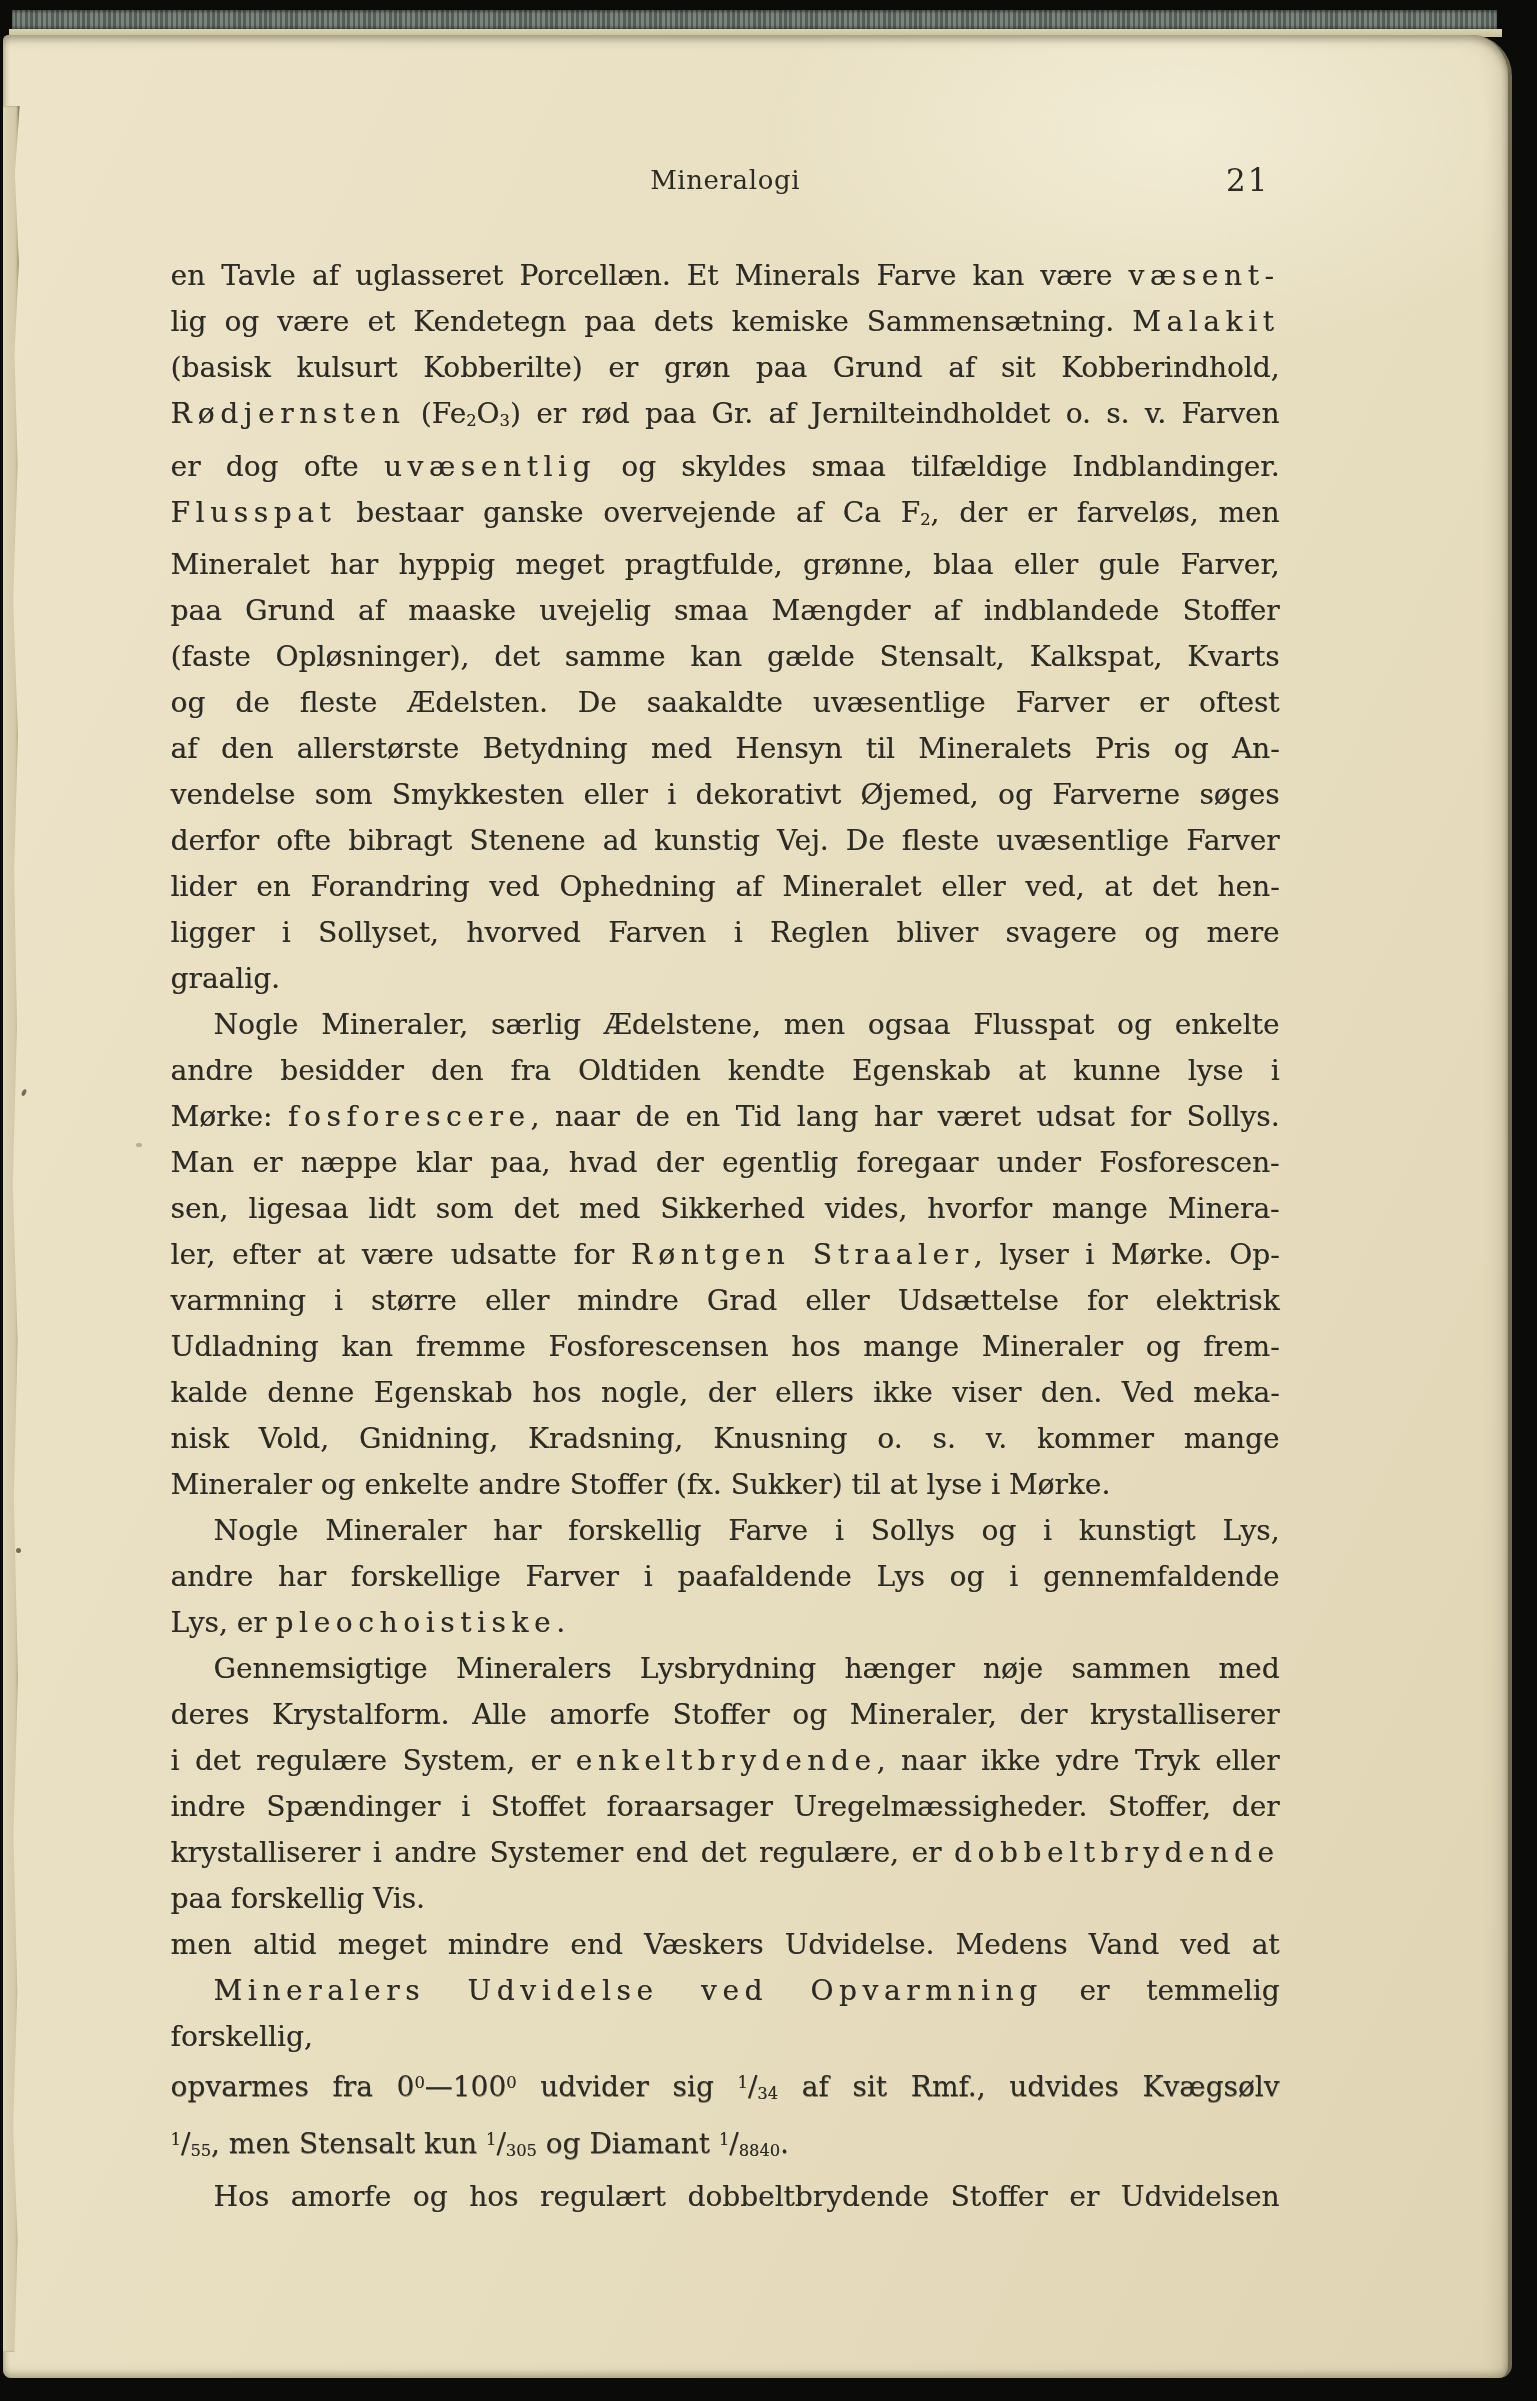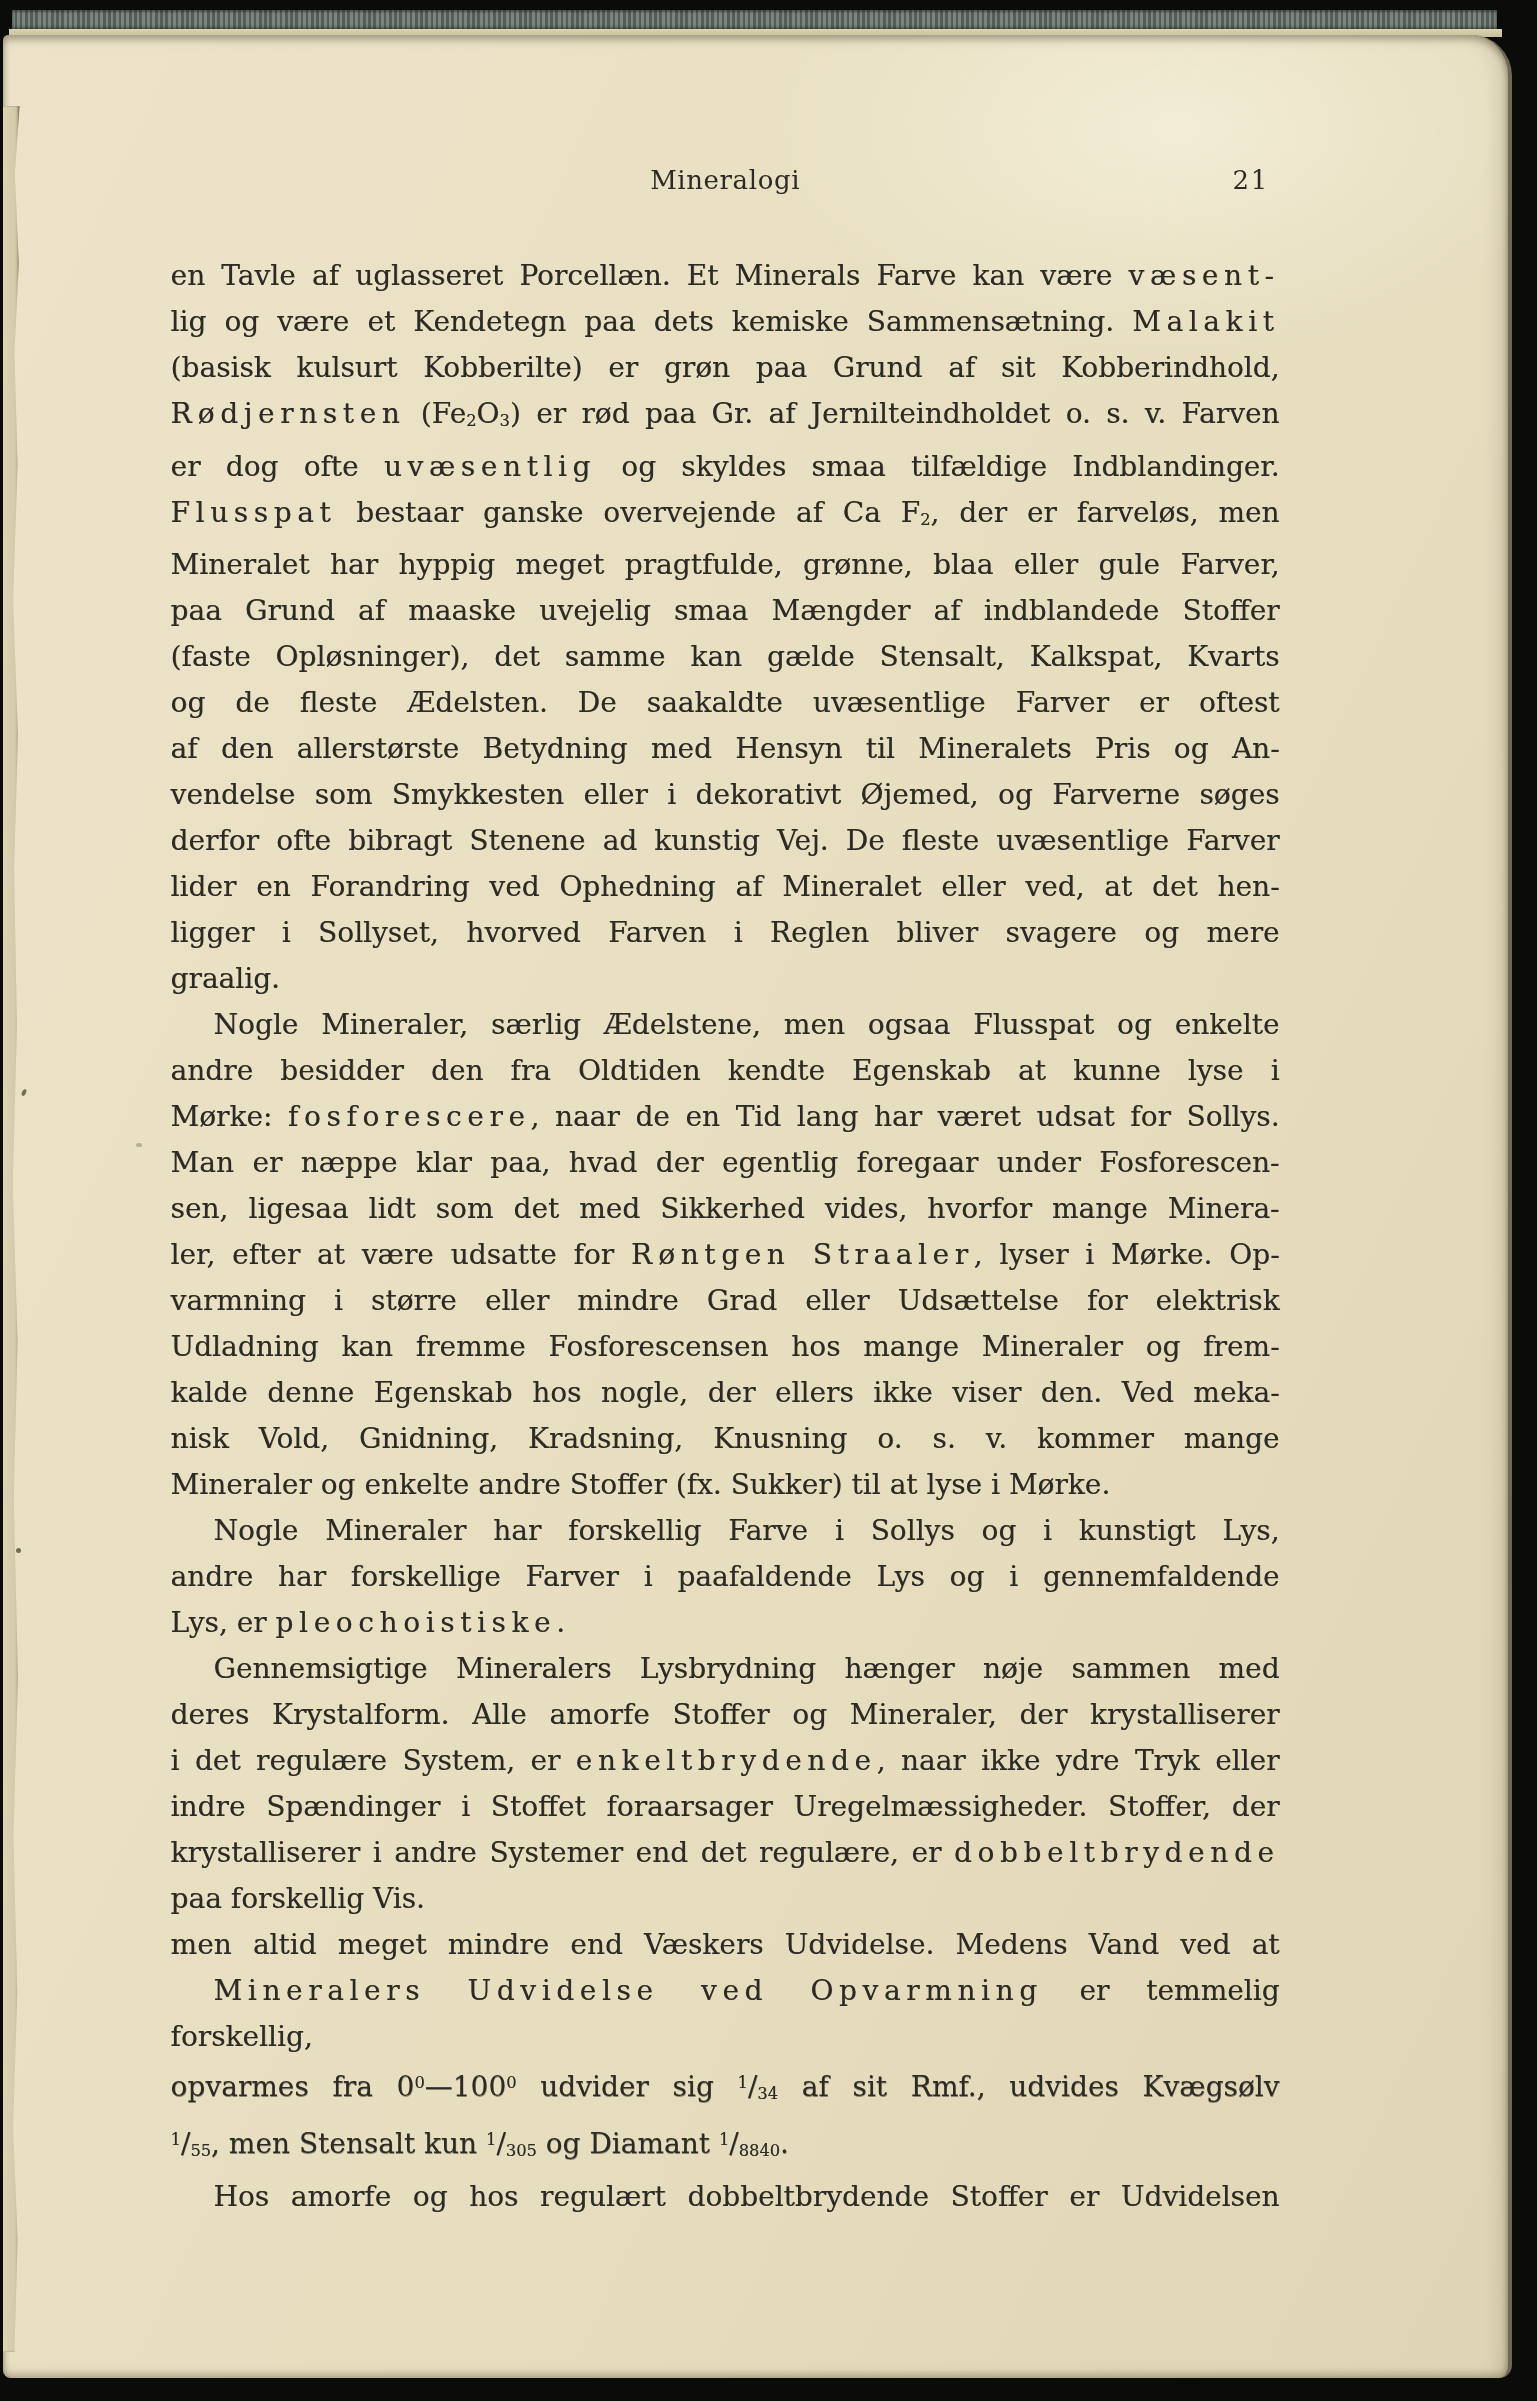--- a/index.html
+++ b/index.html
@@ -46,21 +46,21 @@
   .speck.s1{left:19.4px;top:1054px;width:3.9px;height:7px;transform:rotate(24deg);}
   .speck.s2{left:13px;top:1513px;width:5.2px;height:5.2px;}
   .speck.s3{left:133px;top:1108px;width:6.5px;height:3.9px;opacity:.35;border-radius:40%;}
 
   .header{
     position:absolute;left:168px;top:128px;width:1109px;height:39px;
     font-size:26px;line-height:35px;
     color:#2c2a24;
   }
   .title{display:block;text-align:center;letter-spacing:0.6px;}
-  .pagenum{position:absolute;right:10.3px;top:0;font-size:26px;letter-spacing:1.9px;}
+  .pagenum{position:absolute;right:10.3px;top:0;font-size:31px;letter-spacing:1.9px;}
 
   .body{
     position:absolute;left:168px;top:218px;width:1109px;
     font-size:28px;line-height:46px;
     text-shadow:0.3px 0.3px 0.5px rgba(44,42,36,.5);
   }
   .line{text-align:justify;text-align-last:justify;}
   .line.end{text-align-last:left;}
   .line.indent{text-indent:43px;}
   .sp{letter-spacing:.2em;}

